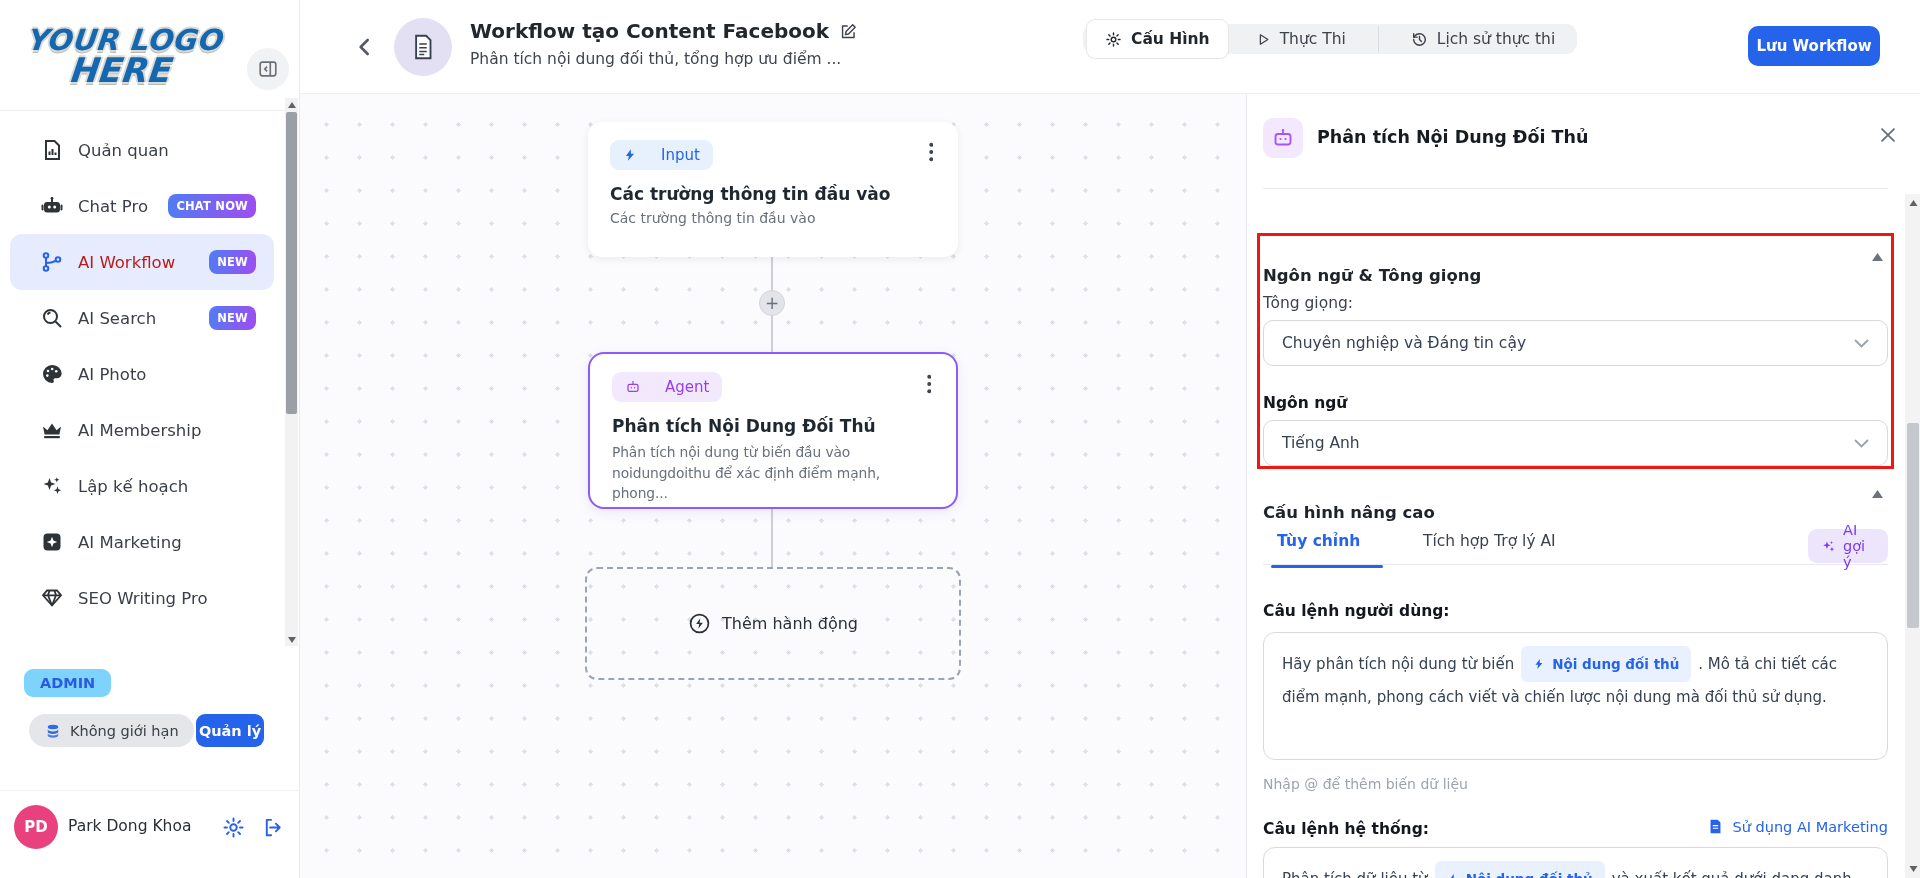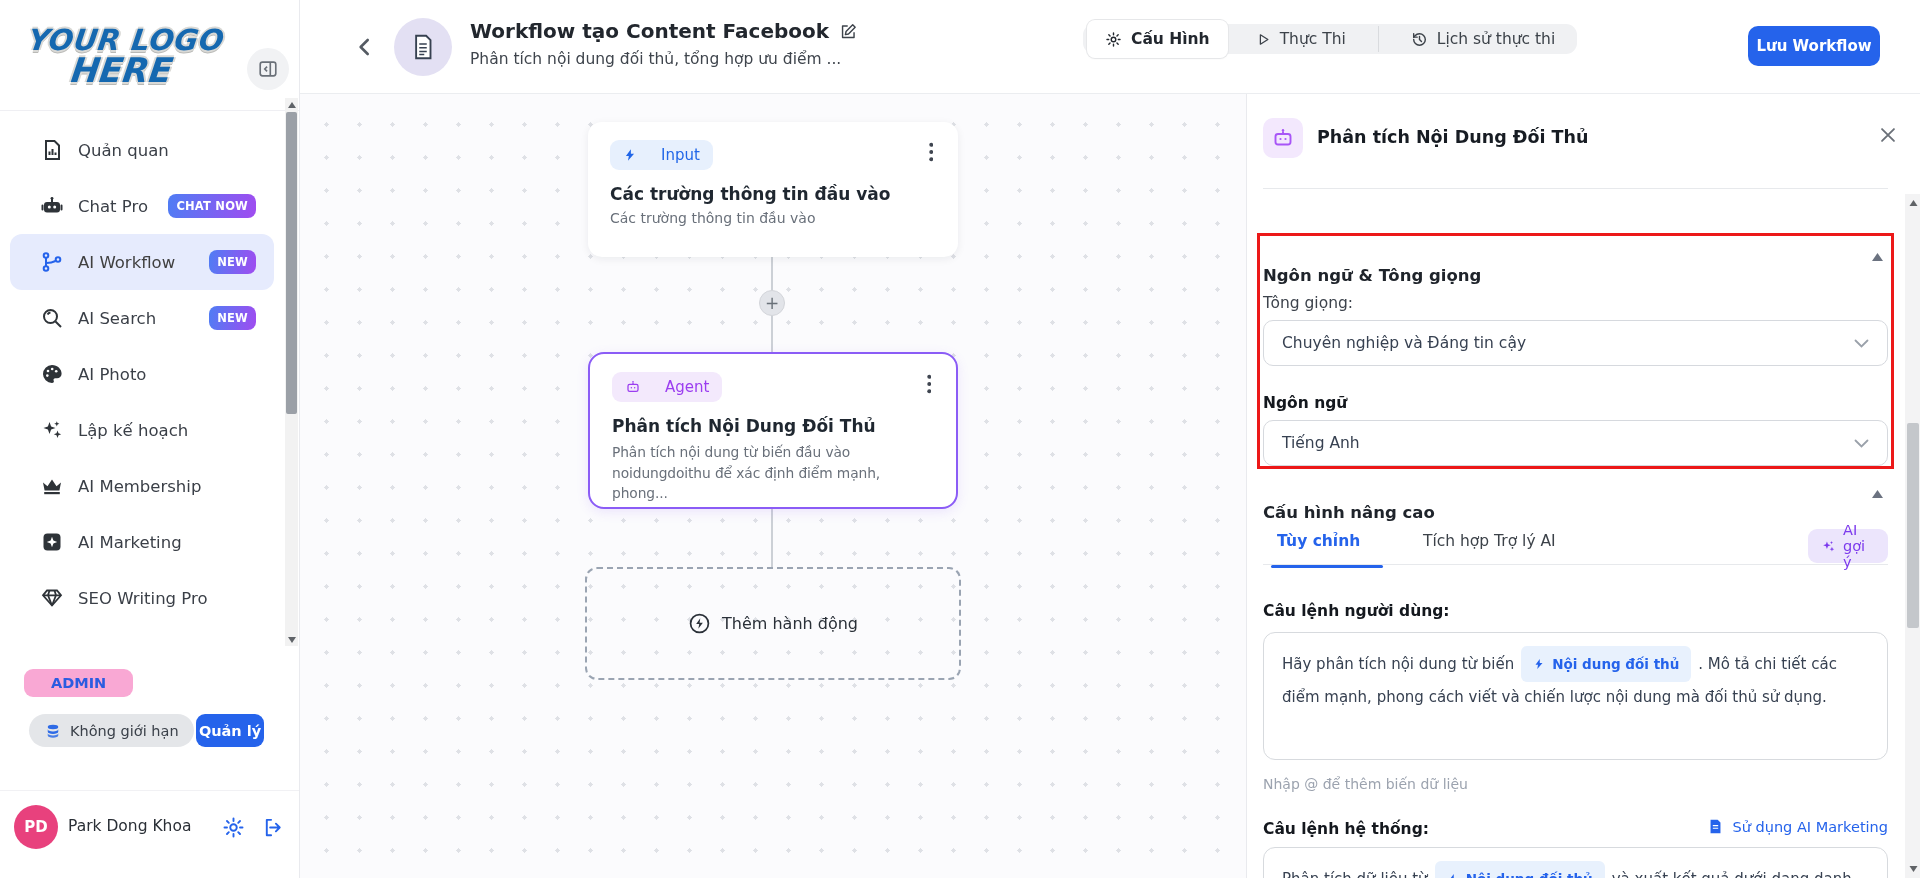--- a/index.html
+++ b/index.html
@@ -18,33 +18,33 @@
   .collapse-btn { position:absolute; left:247px; top:48px; width:42px; height:42px; border-radius:50%;
           background:#f1f2f4; display:flex; align-items:center; justify-content:center; color:#6a7078; cursor:pointer; }
   .logo-divider { position:absolute; left:0; top:110px; width:299px; border-bottom:1px solid #efeff3; }
 
   .menu { position:absolute; left:0; top:122px; width:284px; }
   .menu-item { position:relative; height:56px; display:flex; align-items:center; padding-left:40px; cursor:pointer; }
   .menu-item .mi-icon { width:24px; height:24px; margin-right:14px; color:#2e3338; flex:0 0 auto; }
   .menu-item .mi-label { font-size:16.5px; font-weight:500; color:#3a3f47; white-space:nowrap; }
   .menu-item.active { background:#e6ebfd; border-radius:12px; margin:0 10px; padding-left:30px; }
   .menu-item.active .mi-icon { color:#2563eb; }
-  .menu-item.active .mi-label { color:#404040; }
+  .menu-item.active .mi-label { color:#b91c1c; }
   .mi-badge { position:absolute; right:28px; top:50%; transform:translateY(-50%);
           background:linear-gradient(100deg,#4f7df4 0%,#a04cf0 100%); color:#fff; font-size:11.5px; font-weight:700;
           padding:5px 8px; border-radius:8px; letter-spacing:.2px; white-space:nowrap; }
   .menu-item.active .mi-badge { right:18px; }
 
   .side-scrollbar { position:absolute; left:285px; top:98px; width:13px; height:548px; background:#f2f2f2; }
   .side-scrollbar .thumb { position:absolute; left:1px; top:14px; width:11px; height:302px; background:#9ba0a7; border-radius:2px; }
   .sb-arrow { position:absolute; left:0; width:13px; height:13px; display:flex; align-items:center; justify-content:center; color:#5f6368; }
   .sb-arrow.up { top:0; } .sb-arrow.down { bottom:0; }
 
-  .admin-badge { position:absolute; left:24px; top:669px; background:#f9a8d4; color:#2b5ce0; font-weight:700;
-          font-size:14.5px; padding:6px 27px; border-radius:9px; }
+  .admin-badge { position:absolute; left:24px; top:669px; background:#7dd3fc; color:#2b5ce0; font-weight:700;
+          font-size:14.5px; padding:6px 16px; border-radius:9px; }
   .quota-btn { position:absolute; left:29px; top:714px; height:33px; background:#e4e6e9; border-radius:17px;
           display:flex; align-items:center; gap:8px; padding:0 15px; font-size:14.5px; color:#3a4049; cursor:pointer; }
   .quota-btn .coin { color:#2e6be6; }
   .manage-btn { position:absolute; left:196px; top:714px; width:68px; height:33px; background:#2563eb; color:#fff;
           border-radius:9px; font-size:14.5px; font-weight:600; display:flex; align-items:center; justify-content:center; cursor:pointer; }
   .user-row { position:absolute; left:0; top:790px; width:299px; height:88px; border-top:1px solid #f1f1f4; background:#fff; }
   .avatar { position:absolute; left:14px; top:14px; width:44px; height:44px; border-radius:50%; background:#e8417d;
           color:#fff; font-weight:700; font-size:15px; display:flex; align-items:center; justify-content:center; }
   .user-name { position:absolute; left:68px; top:26px; font-size:15.5px; font-weight:500; color:#2a2f36; }
   .user-gear { position:absolute; left:222px; top:13px; width:24px; height:24px; color:#2563eb; cursor:pointer; padding-top:12px; }
@@ -200,35 +200,35 @@
               <circle cx="12.2" cy="7" r="1.3" fill="#fff"></circle>
               <circle cx="16.2" cy="9.2" r="1.3" fill="#fff"></circle>
               <circle cx="7.3" cy="13.6" r="1.3" fill="#fff"></circle>
             </svg>
         </span>
         <span class="mi-label">AI Photo</span>
       </div>
       <div class="menu-item">
         <span class="mi-icon">
           <svg viewBox="0 0 24 24" fill="currentColor">
+              <path d="M3 8.5l4.5 3.8L12 5.5l4.5 6.8L21 8.5l-1.6 8H4.6z"></path>
+              <rect x="4.2" y="18" width="15.6" height="2.2"></rect>
+            </svg>
+        </span>
+        <span class="mi-label">AI Membership</span>
+      </div>
+      <div class="menu-item">
+        <span class="mi-icon">
+          <svg viewBox="0 0 24 24" fill="currentColor">
               <path d="M9.5 4l1.6 4.4L15.5 10l-4.4 1.6L9.5 16l-1.6-4.4L3.5 10l4.4-1.6z"></path>
               <path d="M17.5 12.5l1 2.7 2.7 1-2.7 1-1 2.7-1-2.7-2.7-1 2.7-1z"></path>
               <path d="M16.8 3.2l.7 1.9 1.9.7-1.9.7-.7 1.9-.7-1.9-1.9-.7 1.9-.7z"></path>
             </svg>
         </span>
         <span class="mi-label">Lập kế hoạch</span>
-      </div>
-      <div class="menu-item">
-        <span class="mi-icon">
-          <svg viewBox="0 0 24 24" fill="currentColor">
-              <path d="M3 8.5l4.5 3.8L12 5.5l4.5 6.8L21 8.5l-1.6 8H4.6z"></path>
-              <rect x="4.2" y="18" width="15.6" height="2.2"></rect>
-            </svg>
-        </span>
-        <span class="mi-label">AI Membership</span>
       </div>
       <div class="menu-item">
         <span class="mi-icon">
           <svg viewBox="0 0 24 24">
               <rect x="3.5" y="3.5" width="17" height="17" rx="4" fill="currentColor"></rect>
               <path d="M12 6.8l1.4 3.8 3.8 1.4-3.8 1.4L12 17.2l-1.4-3.8-3.8-1.4 3.8-1.4z" fill="#fff"></path>
             </svg>
         </span>
         <span class="mi-label">AI Marketing</span>
       </div>

